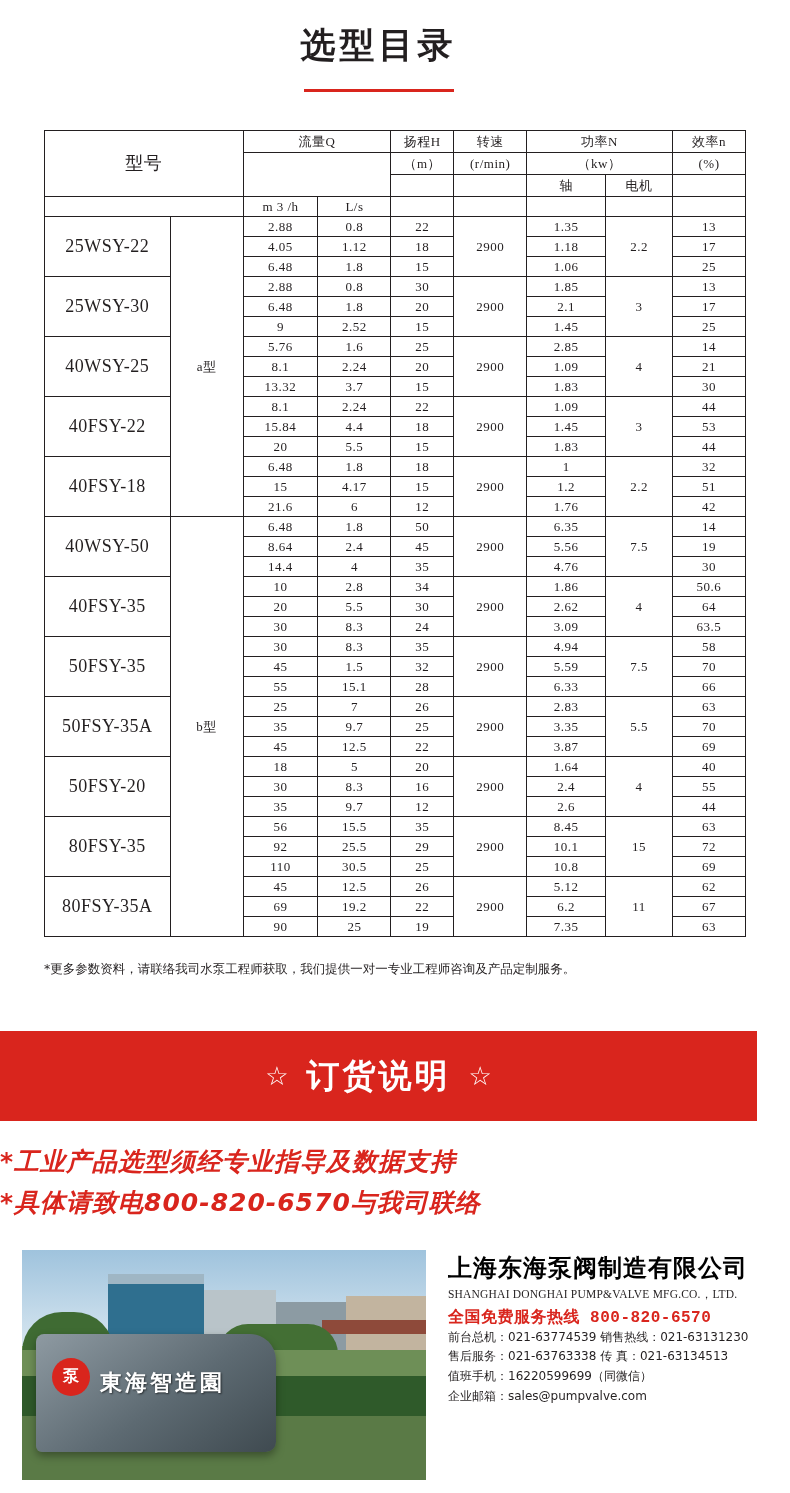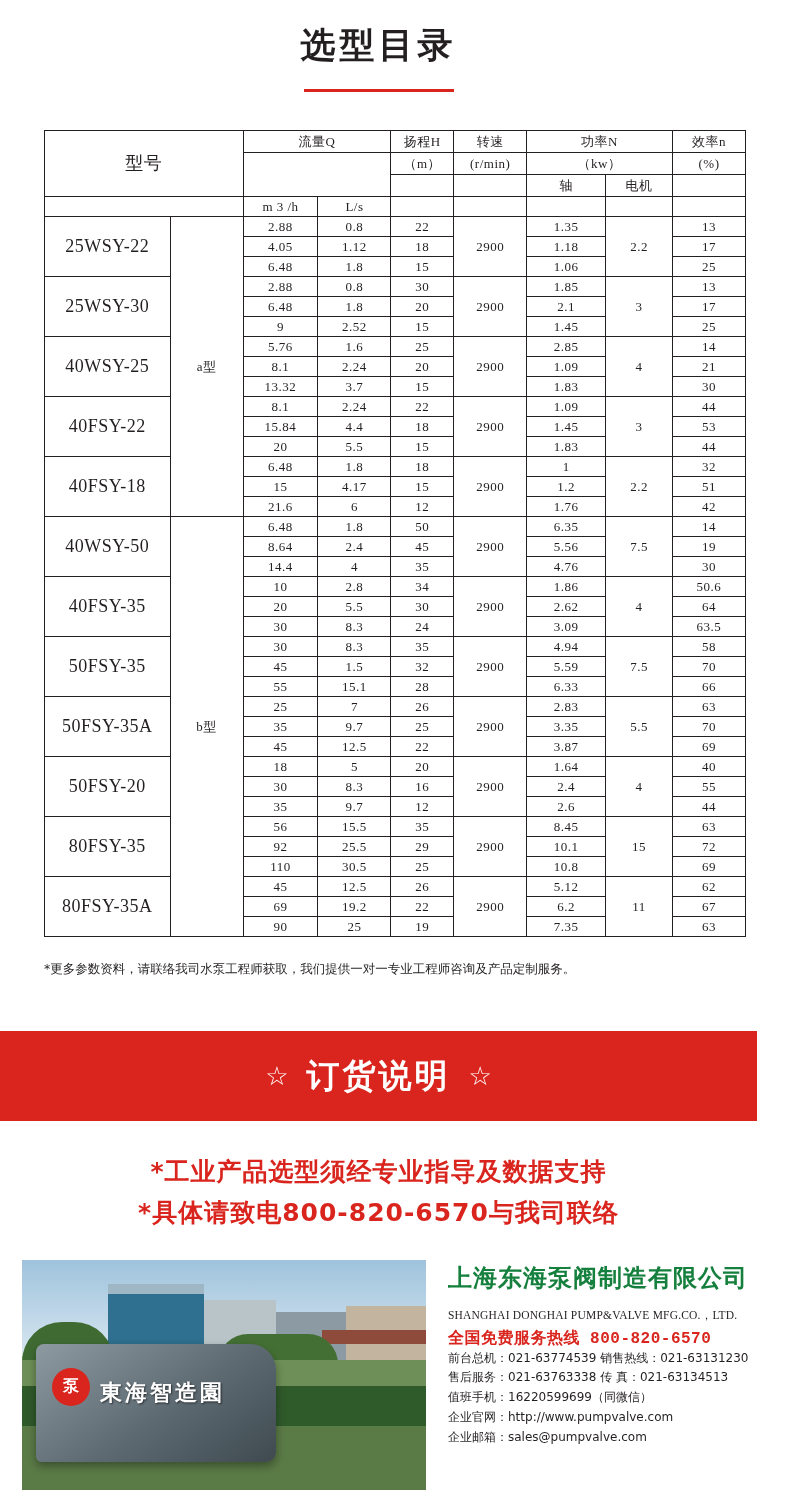--- a/index.html
+++ b/index.html
@@ -87,22 +87,23 @@
   .banner-text {
     font-family: "DejaVu Sans", sans-serif;
     font-size: 33px;
     font-weight: bold;
     color: #ffffff;
     letter-spacing: 3px;
   }
 
   
   .slogans {
-    text-align: center;
-    padding-top: 30px;
+    text-align: left;
+    padding-top: 20px;
+    font-style: italic;
   }
   .slogan {
     font-family: "DejaVu Sans", sans-serif;
     font-size: 25px;
     font-weight: bold;
     color: #d9251d;
     letter-spacing: 1px;
     line-height: 1.65;
   }
 
@@ -154,29 +155,29 @@
     display:flex; align-items:center; justify-content:center;
     color:#fff; font-size:16px; font-weight:bold;
     font-family:"DejaVu Sans", sans-serif;
   }
 
   .contact { flex: 1 1 auto; padding-top: 2px; }
   .co-name {
     font-family: "DejaVu Sans", sans-serif;
     font-size: 24px;
     font-weight: bold;
-    color: #15803d;
+    color: #000000;
     letter-spacing: 1px;
   }
   .co-name-en {
     font-family: "Liberation Serif", serif;
     font-size: 11.5px;
     color: #231f20;
     letter-spacing: 0.2px;
-    margin-top: 14px;
+    margin-top: 3px;
   }
   .hotline {
     margin-top: 5px;
     font-family: Liberation Mono, monospace;
     font-size: 16px;
     font-weight: bold;
     color: #d9251d;
     letter-spacing: 0.5px;
   }
   .contact-line {
@@ -573,18 +574,17 @@
       <div class="stone-text">東海智造園</div>
     </div>
 
     <div class="contact">
       <div class="co-name">上海东海泵阀制造有限公司</div>
       <div class="co-name-en">SHANGHAI DONGHAI PUMP&amp;VALVE MFG.CO.，LTD.</div>
       <div class="hotline">全国免费服务热线  800-820-6570</div>
       <div class="contact-line">前台总机：021-63774539    销售热线：021-63131230</div>
       <div class="contact-line">售后服务：021-63763338   传    真：021-63134513</div>
       <div class="contact-line">值班手机：16220599699（同微信）</div>
-      <div class="contact-line">企业官网：http://www.pumpvalve.com</div>
       <div class="contact-line">企业邮箱：sales@pumpvalve.com</div>
     </div>
   </div>
 
 </div>
 
 </body></html>

